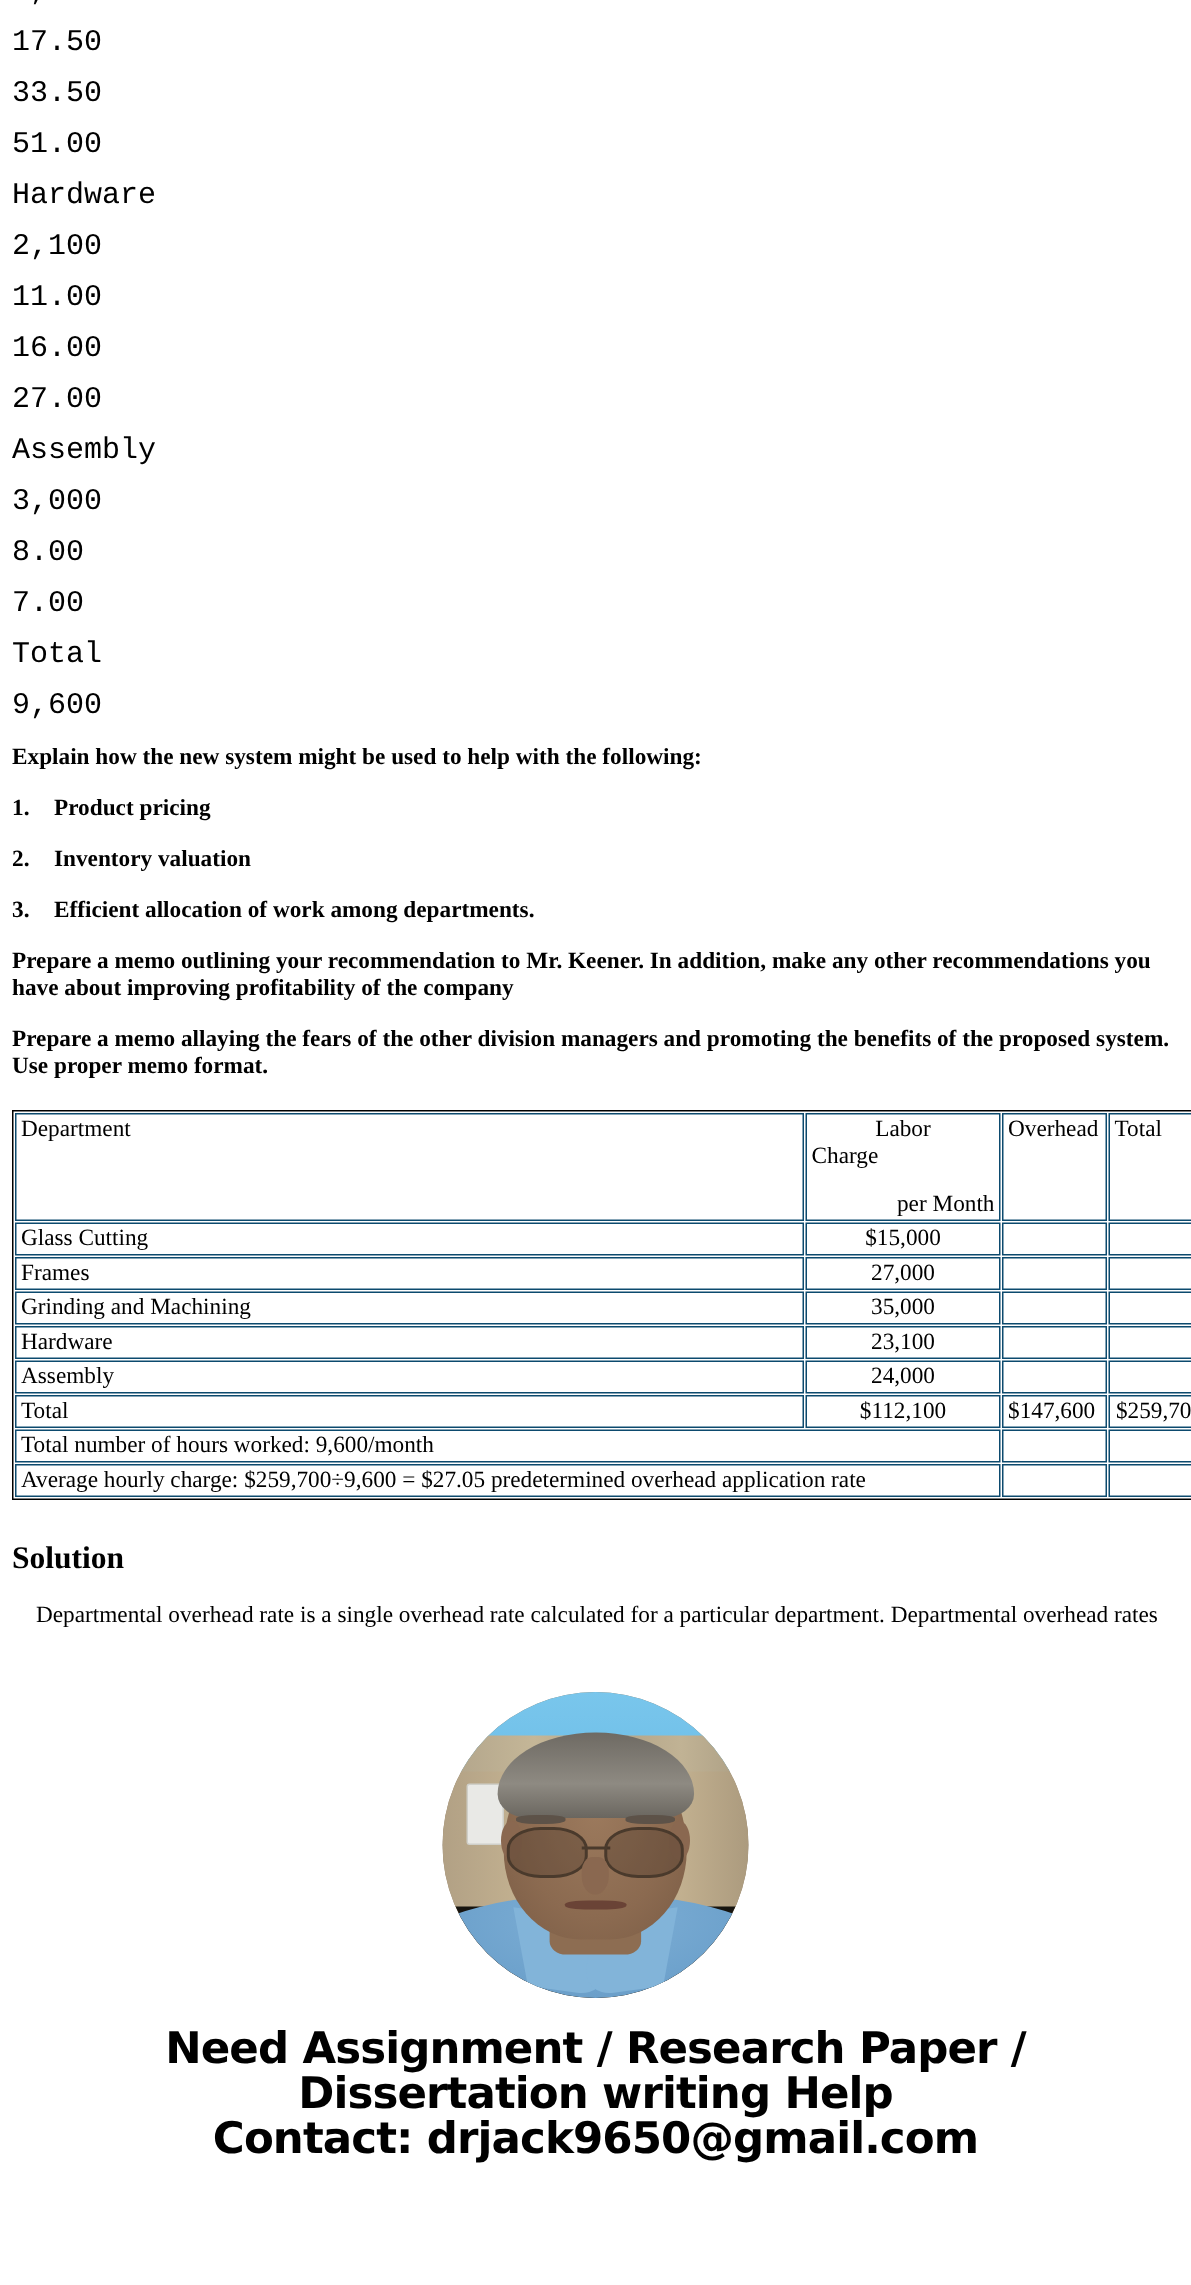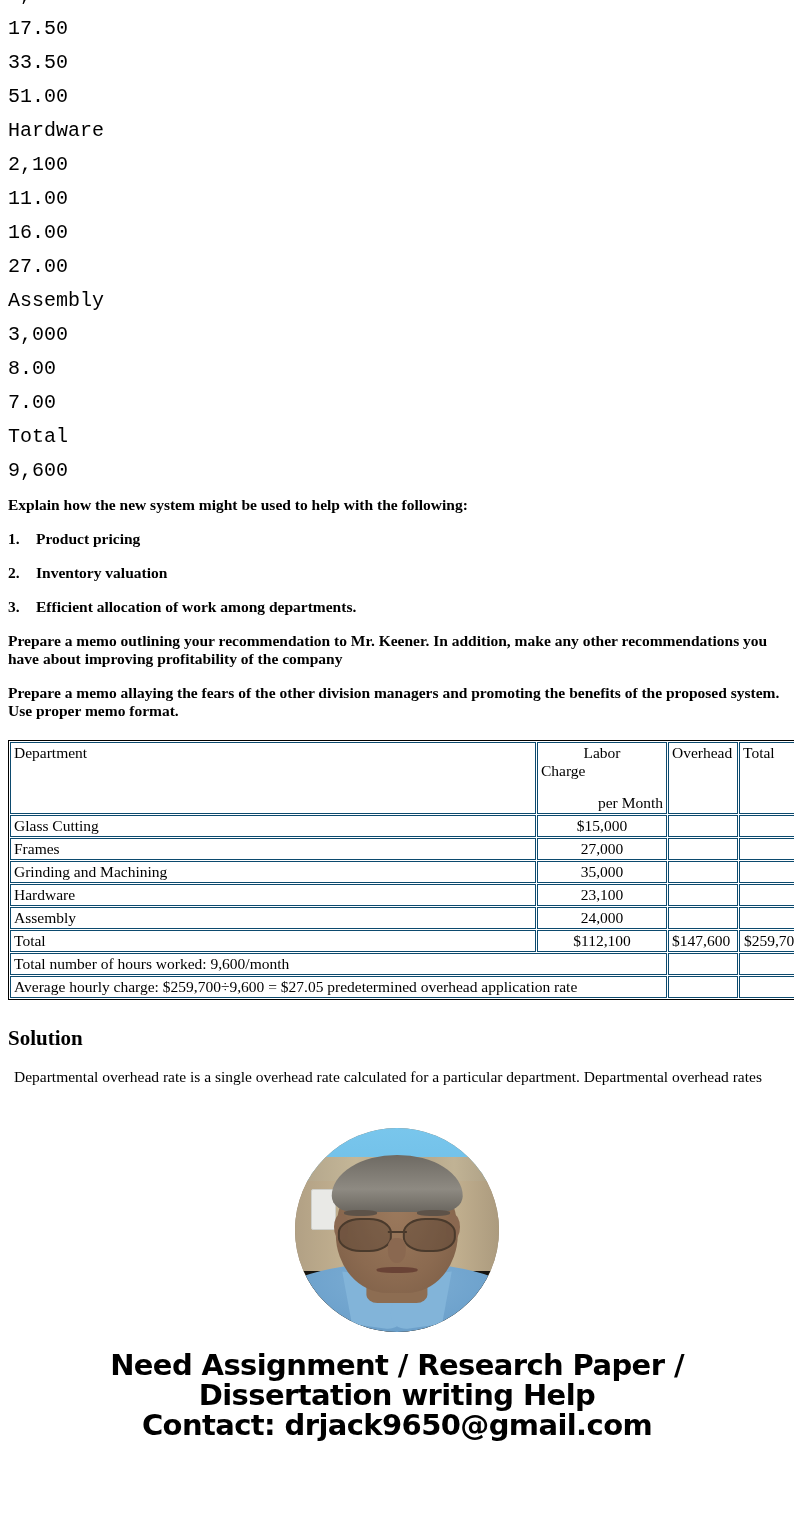--- a/index.html
+++ b/index.html
@@ -126,21 +126,21 @@
     font-weight: bold;
     line-height: 24px;
     margin: 26px 0 18px 0;
     padding: 0 8px;
   }
   .sol-p {
     font-family: "Liberation Serif", "DejaVu Serif", serif;
     font-size: 15.5px;
     line-height: 18px;
     margin: 0;
-    padding: 0 14px;
+    padding: 0 24px;
     color: #000;
     white-space: nowrap;
     overflow: hidden;
   }
 
   
   .avatar-wrap {
     position: absolute;
     left: 0;
     top: 1128px;

